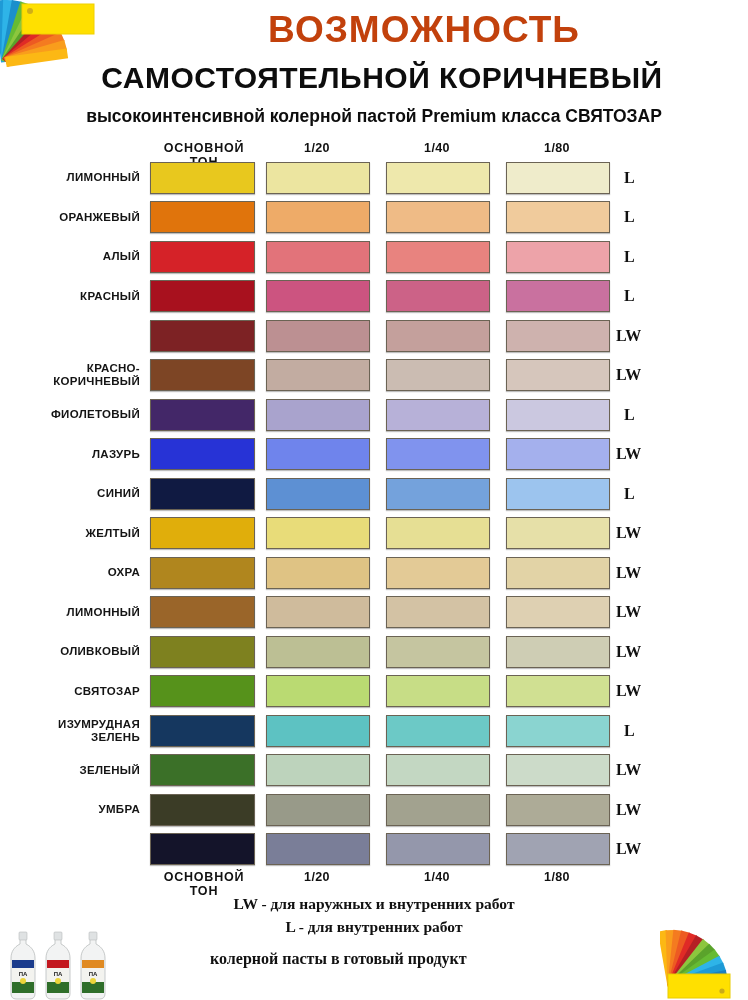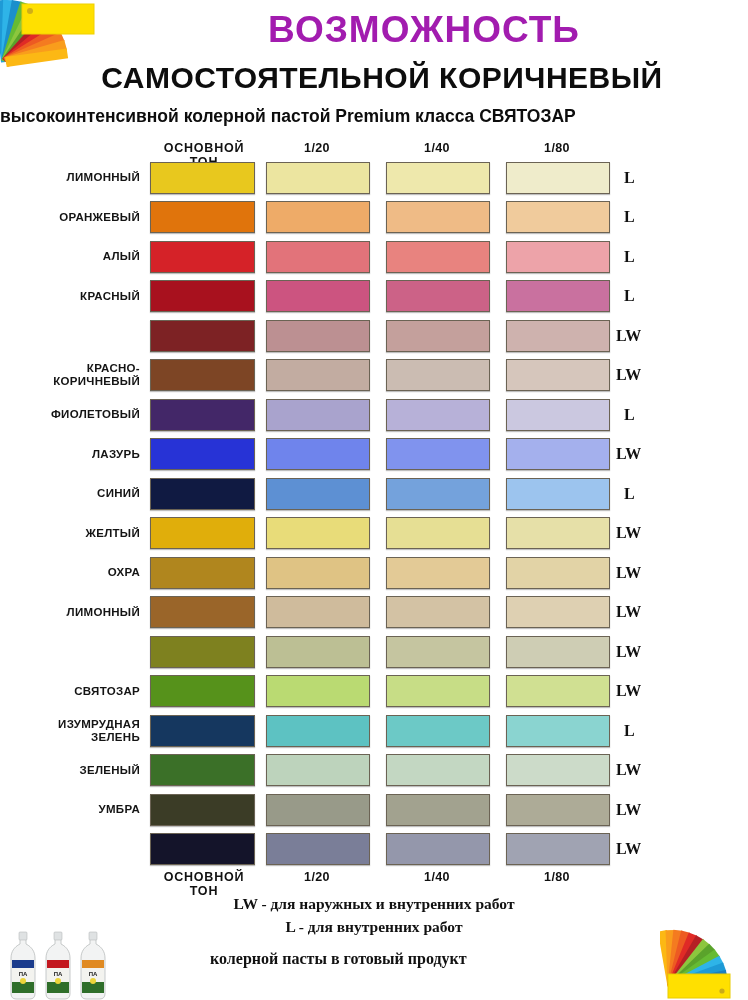--- a/index.html
+++ b/index.html
@@ -33,38 +33,38 @@
 
   .title-1 {
     position: absolute;
     left: 100px; top: 8px;
     width: 648px;
     text-align: center;
     font-size: 37px;
     font-weight: bold;
     letter-spacing: 1px;
     line-height: 44px;
-    color: #a21caf;
+    color: #c2410c;
   }
   .title-2 {
     position: absolute;
     left: 32px; top: 60px;
     width: 700px;
     text-align: center;
     font-size: 30px;
     font-weight: bold;
     letter-spacing: 0.5px;
     line-height: 36px;
     color: #0d0d0d;
   }
   .title-3 {
     position: absolute;
     left: 0; top: 105px;
     width: 748px;
-    text-align: left;
+    text-align: center;
     font-size: 17.5px;
     font-weight: bold;
     line-height: 22px;
     color: #0d0d0d;
     white-space: nowrap;
   }
 
   
   .chart {
     position: absolute;
@@ -354,20 +354,21 @@
       </div>
       <div class="row">
         <div class="row-label">ЛИМОННЫЙ</div>
         <div class="sw s0" style="background: rgb(154, 101, 41);"></div>
         <div class="sw s1" style="background: rgb(207, 187, 156);"></div>
         <div class="sw s2" style="background: rgb(211, 194, 164);"></div>
         <div class="sw s3" style="background: rgb(222, 208, 178);"></div>
         <div class="usage">LW</div>
       </div>
       <div class="row">
+        <div class="row-label">ОЛИВКОВЫЙ</div>
         <div class="sw s0" style="background: rgb(126, 129, 31);"></div>
         <div class="sw s1" style="background: rgb(188, 191, 148);"></div>
         <div class="sw s2" style="background: rgb(197, 197, 160);"></div>
         <div class="sw s3" style="background: rgb(206, 205, 180);"></div>
         <div class="usage">LW</div>
       </div>
       <div class="row">
         <div class="row-label">СВЯТОЗАР</div>
         <div class="sw s0" style="background: rgb(86, 146, 27);"></div>
         <div class="sw s1" style="background: rgb(186, 218, 114);"></div>

